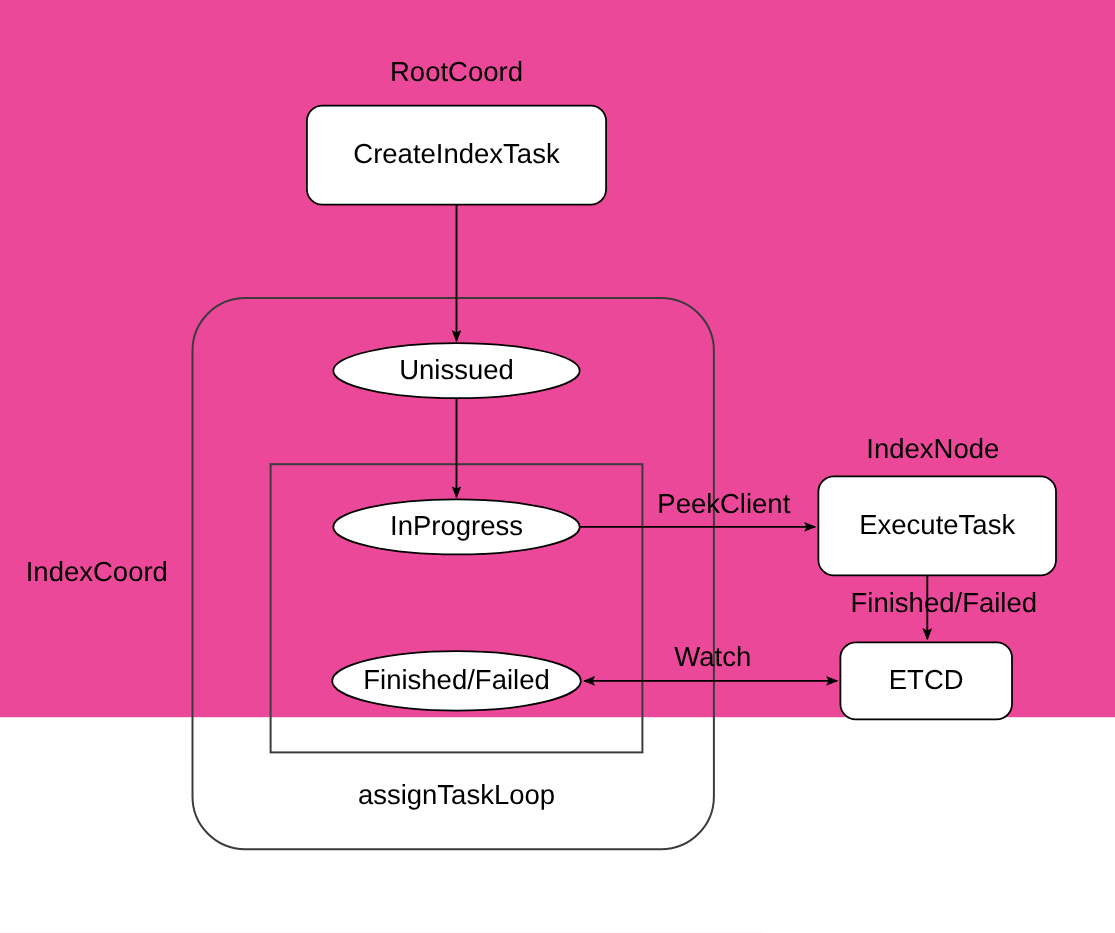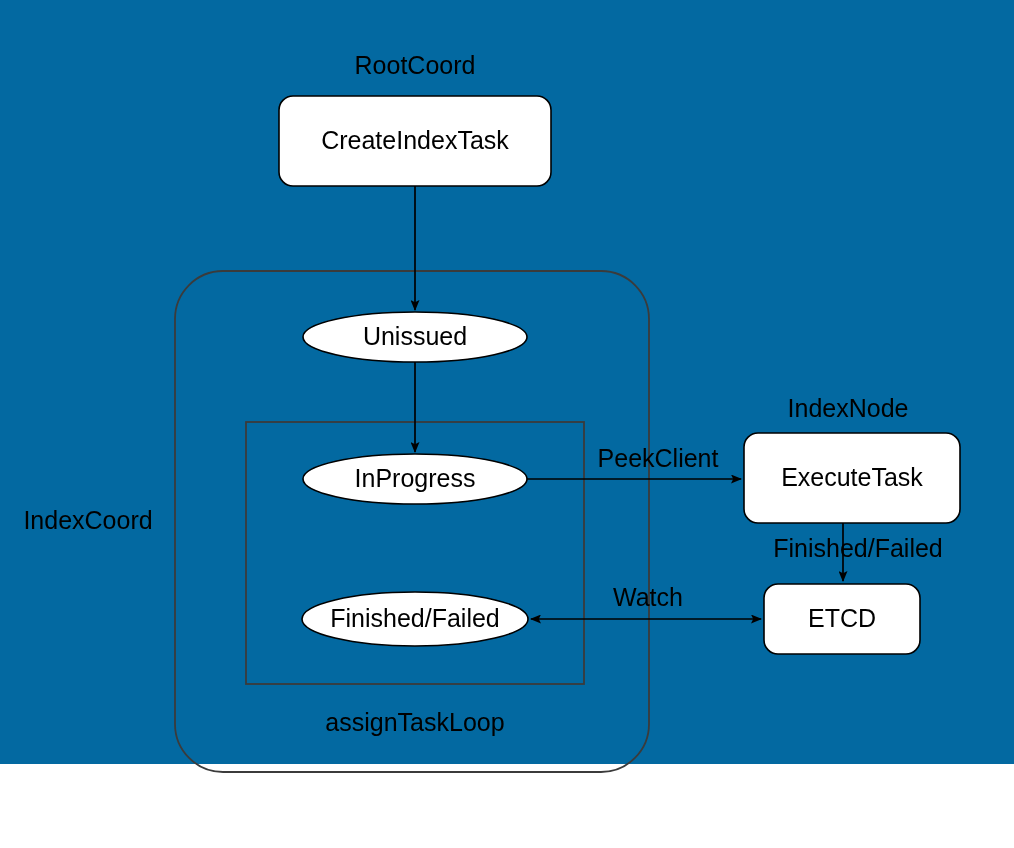--- a/index.html
+++ b/index.html
@@ -9,22 +9,22 @@
   }
   body {
     width: 1014px;
     height: 848px;
     font-family: "Liberation Sans", sans-serif;
     overflow: hidden;
   }
   #diagram-root {
     position: relative;
     width: 1014px;
-    height: 764px;
-    background: #0369a1;
+    height: 652px;
+    background: #ec4899;
   }
   svg.diagram {
     display: block;
     width: 1014px;
     height: 848px;
   }
   .shape-outline {
     fill: #ffffff;
     stroke: #000000;
     stroke-width: 1.6;

